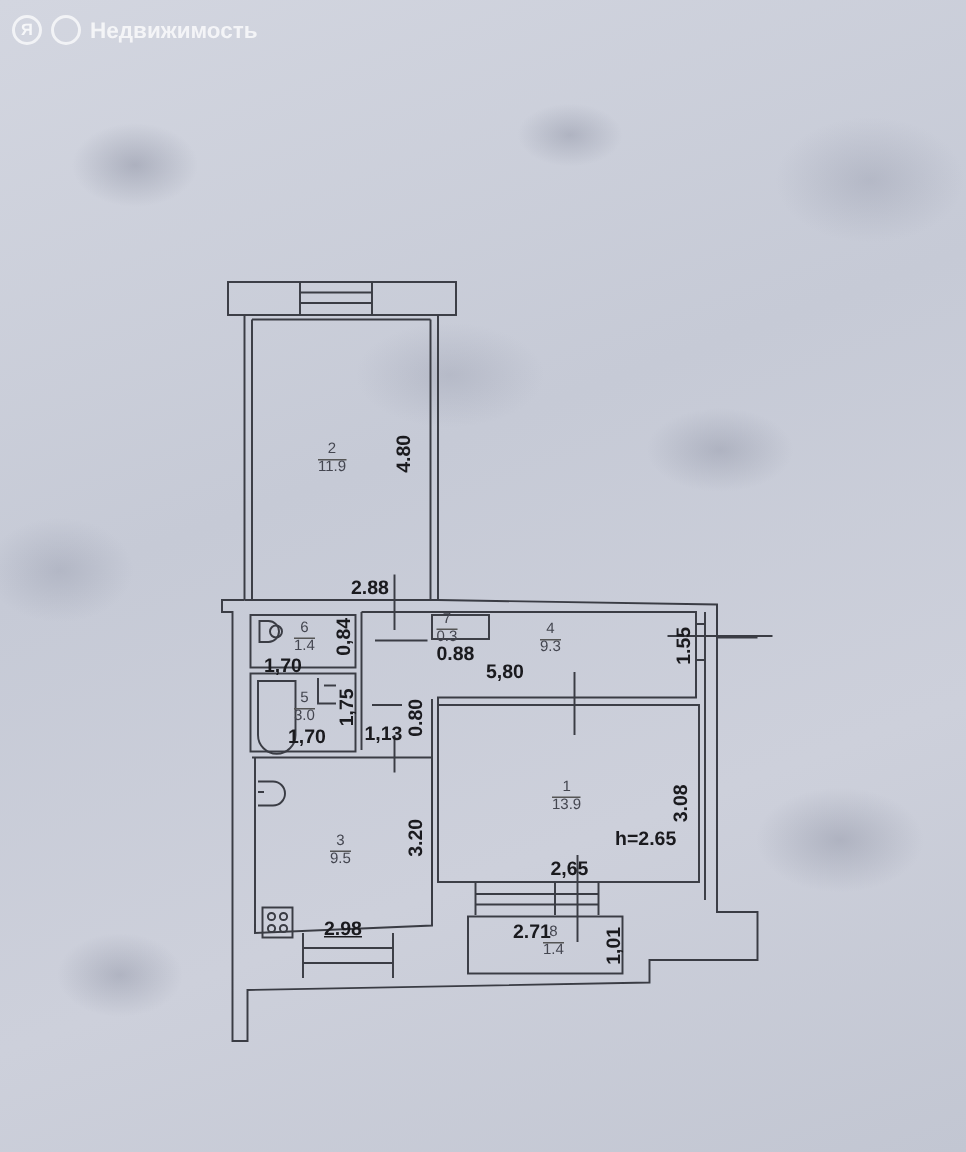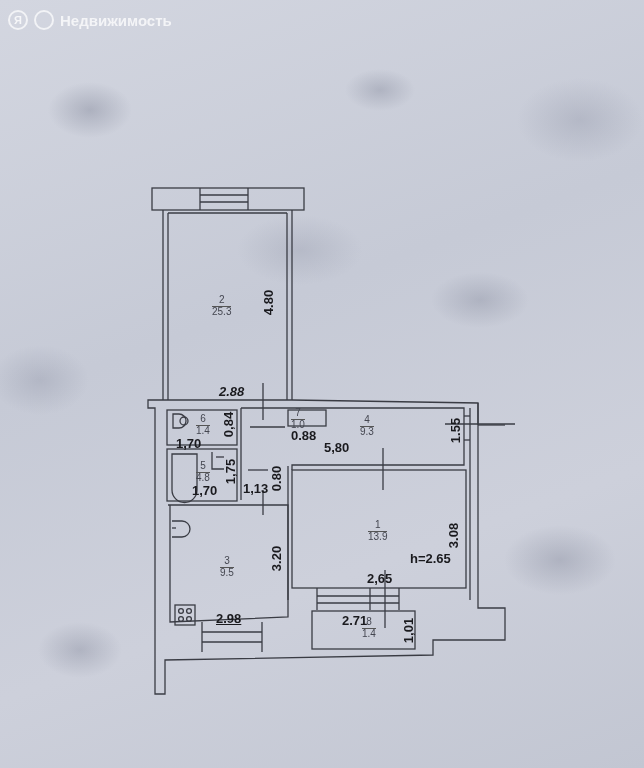--- a/index.html
+++ b/index.html
@@ -130,53 +130,53 @@
     <line x1="202" y1="622" x2="202" y2="652"></line>
     <line x1="262" y1="622" x2="262" y2="652"></line>
     <line x1="202" y1="632" x2="262" y2="632"></line>
     <line x1="202" y1="642" x2="262" y2="642"></line>
     <line x1="263" y1="490" x2="263" y2="515"></line>
   </g>
 </svg>
 
 <div class="room" style="left:212px; top:295px;">
   <span class="num">2</span>
-  <span class="area">25.3</span>
+  <span class="area">11.9</span>
 </div>
 <div class="room" style="left:196px; top:414px;">
   <span class="num">6</span>
   <span class="area">1.4</span>
 </div>
 <div class="room" style="left:291px; top:408px;">
   <span class="num">7</span>
-  <span class="area">1.0</span>
+  <span class="area">0.3</span>
 </div>
 <div class="room" style="left:360px; top:415px;">
   <span class="num">4</span>
   <span class="area">9.3</span>
 </div>
 <div class="room" style="left:196px; top:461px;">
   <span class="num">5</span>
-  <span class="area">4.8</span>
+  <span class="area">3.0</span>
 </div>
 <div class="room" style="left:368px; top:520px;">
   <span class="num">1</span>
   <span class="area">13.9</span>
 </div>
 <div class="room" style="left:220px; top:556px;">
   <span class="num">3</span>
   <span class="area">9.5</span>
 </div>
 <div class="room" style="left:362px; top:617px;">
   <span class="num">8</span>
   <span class="area">1.4</span>
 </div>
 
 <div class="dim v" style="left:256px; top:296px;">4.80</div>
-<div class="dim" style="left:219px; top:385px;font-style:italic;">2.88</div>
+<div class="dim" style="left:234px; top:385px;">2.88</div>
 <div class="dim v" style="left:216px; top:418px;">0,84</div>
 <div class="dim" style="left:176px; top:437px;">1,70</div>
 <div class="dim" style="left:291px; top:429px;text-align:center;">0.88</div>
 <div class="dim" style="left:324px; top:441px;">5,80</div>
 <div class="dim v" style="left:443px; top:424px;">1.55</div>
 <div class="dim v" style="left:218px; top:465px;">1,75</div>
 <div class="dim" style="left:192px; top:484px;">1,70</div>
 <div class="dim" style="left:243px; top:482px;">1,13</div>
 <div class="dim v" style="left:264px; top:472px;">0.80</div>
 <div class="dim v" style="left:264px; top:552px;">3.20</div>

